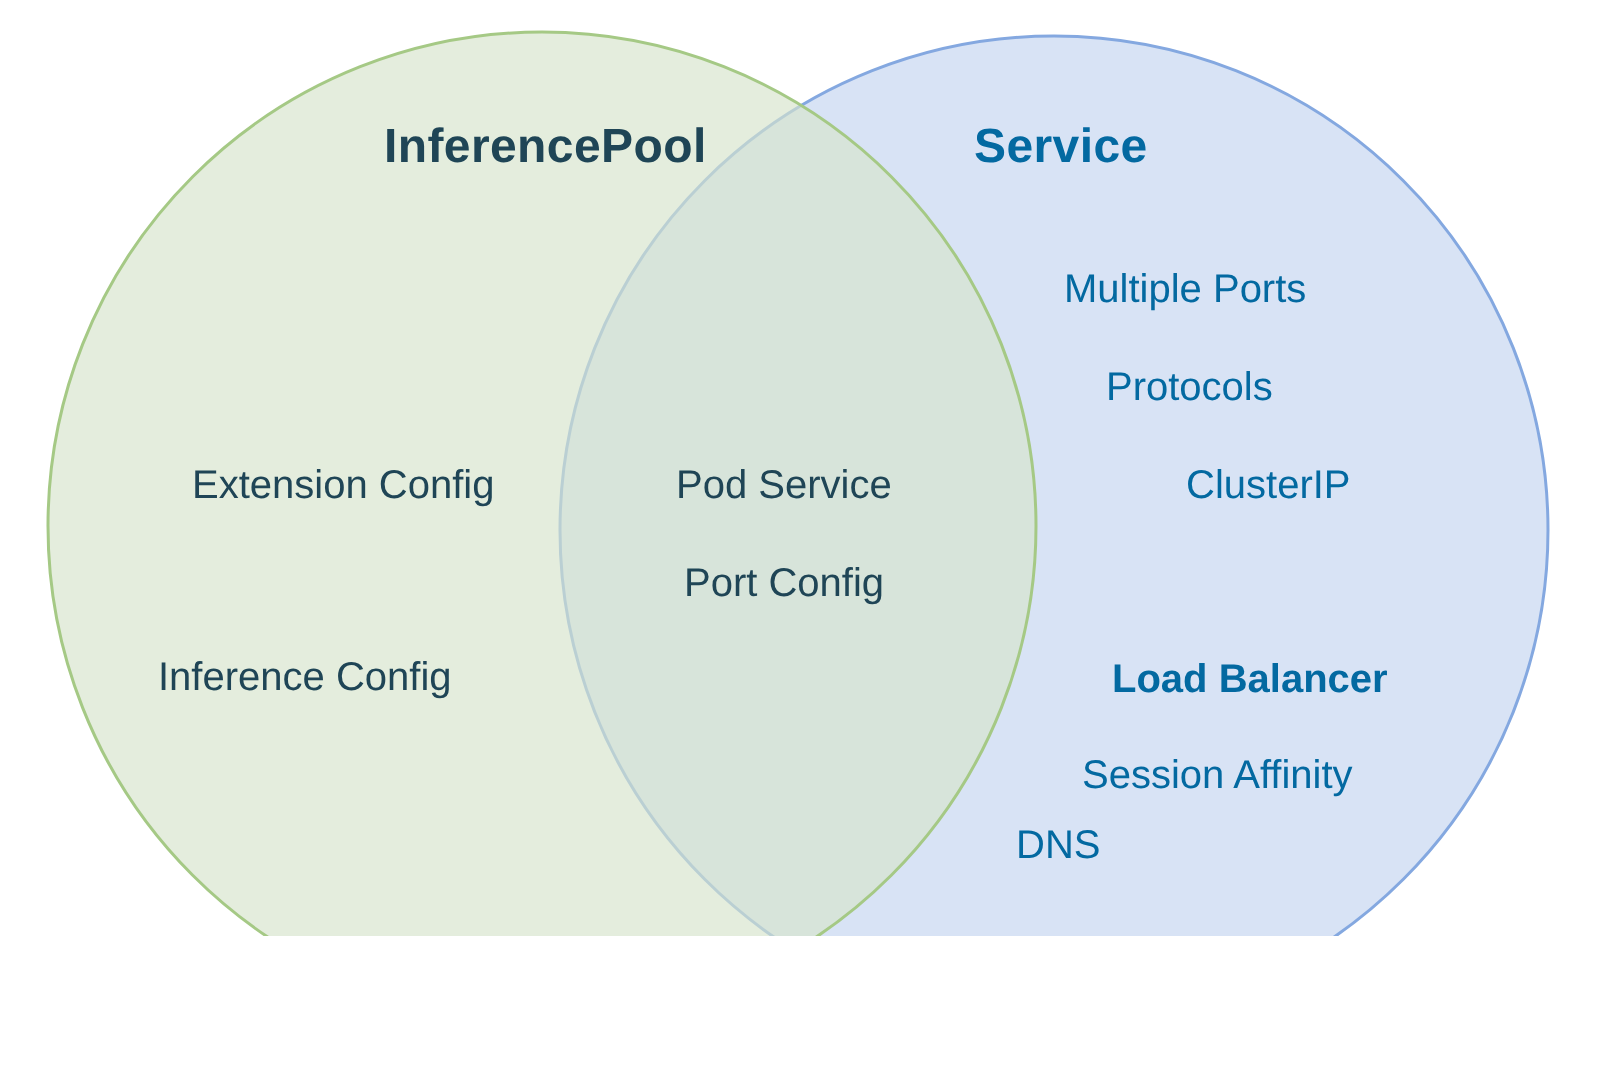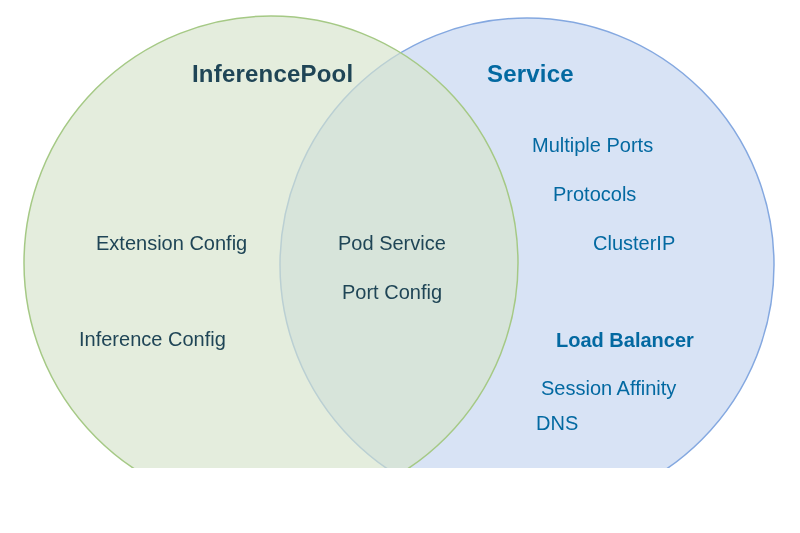--- a/index.html
+++ b/index.html
@@ -45,21 +45,21 @@
 
   [data-name="label-pod-selector"]     { left: 338px; top: 232px; }
   [data-name="label-port-config"]      { left: 342px; top: 281px; }
 
   [data-name="label-multiple-ports"]   { left: 532px; top: 134px; }
   [data-name="label-protocols"]        { left: 553px; top: 183px; }
   [data-name="label-clusterip"]        { left: 562px; top: 232px; margin-left: 31px; }
   [data-name="label-nodeport"]         { left: 565px; top: 281px; }
   [data-name="label-load-balancer"]    { left: 556px; top: 329px; font-weight: bold; }
   [data-name="label-session-affinity"] { left: 541px; top: 377px; }
-  [data-name="label-dns"]              { left: 536px; top: 412px; }
+  [data-name="label-dns"]              { left: 508px; top: 412px; }
 </style>
 </head>
 <body>
 
 <div class="stage" data-name="venn-diagram-canvas">
 
   <svg class="venn-svg" width="800" height="533" viewBox="0 0 800 533" data-name="venn-diagram">
     <circle cx="527" cy="265" r="247" stroke-width="1.5" data-name="service-circle" fill="#d8e3f5" fill-opacity="1" stroke="#84a8e0"></circle>
     <circle cx="271" cy="263" r="247" stroke-width="1.5" data-name="inferencepool-circle" fill="#d6e4cc" fill-opacity="0.66" stroke="#a5c985"></circle>
   </svg>

